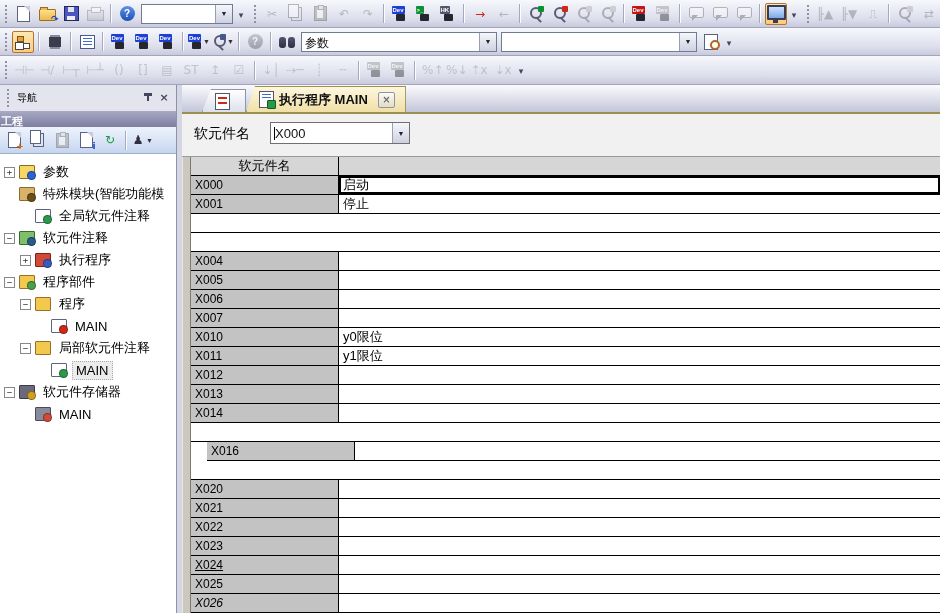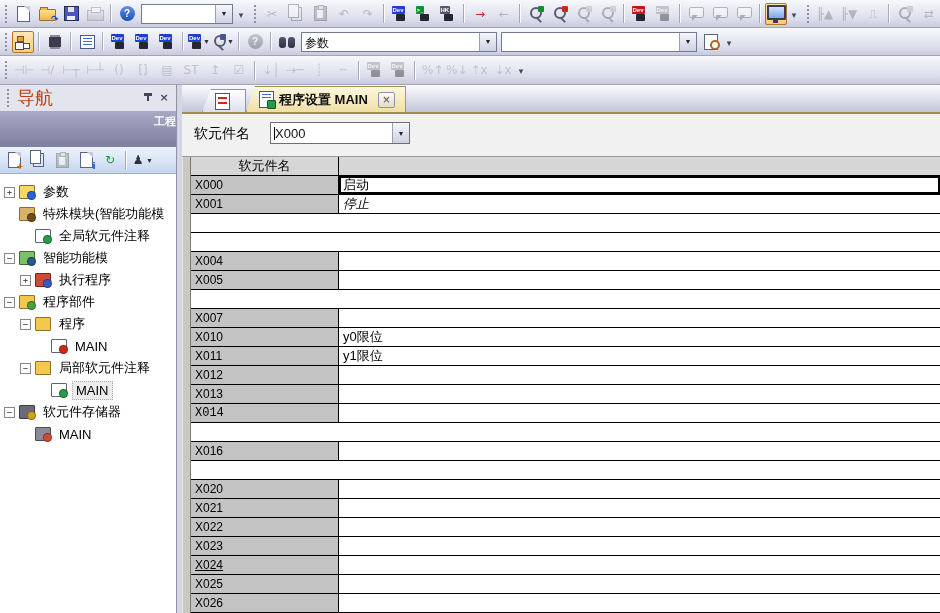--- a/index.html
+++ b/index.html
@@ -81,26 +81,26 @@
   .dd{font-size:7px;color:#333;margin-left:1px;}
   
   .combo{height:20px;background:#fff;border:1px solid #6f7c94;display:flex;align-items:stretch;margin:0 2px;box-sizing:border-box;}
   .combo .val{flex:1;font-size:12px;padding:2px 3px;white-space:nowrap;overflow:hidden;}
   .combo .btn{width:16px;background:linear-gradient(#f6f7fb,#cdd1e0);border-left:1px solid #9aa0b4;
        font-size:7px;color:#223;display:flex;align-items:center;justify-content:center;cursor:pointer;}
   
   #nav{position:absolute;top:85px;left:0;width:177px;bottom:0;background:#fff;
        border-right:1px solid #8f91a8;box-sizing:border-box;display:flex;flex-direction:column;}
   .nav-head{height:26px;background:#e3e4ee;display:flex;align-items:center;padding:0 4px;flex:none;}
-  .nav-title{flex:1;font-size:18px;color:#c2410c;margin-left:4px;}
+  .nav-title{flex:1;font-size:10px;color:#000000;margin-left:4px;}
   .nav-btn{width:16px;height:14px;text-align:center;font:bold 11px/14px "DejaVu Sans",sans-serif;color:#44465e;cursor:pointer;}
   .pinshape{display:inline-block;width:2px;height:8px;background:#44465e;position:relative;}
   .pinshape::before{content:"";position:absolute;top:0;left:-3px;width:8px;height:3px;background:#44465e;}
-  .nav-sec{height:36px;background:linear-gradient(#a8a9c4,#7e7fa0);color:#fff;
-       font:bold 11px/20px "Liberation Sans",sans-serif;padding-left:1px;flex:none;text-align:right;}
+  .nav-sec{height:16px;background:linear-gradient(#a8a9c4,#7e7fa0);color:#fff;
+       font:bold 11px/20px "Liberation Sans",sans-serif;padding-left:1px;flex:none;}
   .nav-tb{height:26px;background:linear-gradient(#eef4fd,#c6d5ef);border-bottom:1px solid #9fb0cc;
        display:flex;align-items:center;padding:0 2px;flex:none;}
   .tree{flex:1;background:#fff;position:relative;padding-top:7px;overflow:hidden;}
   .trow{height:22px;display:flex;align-items:center;white-space:nowrap;cursor:pointer;}
   .exp{width:11px;height:11px;border:1px solid #888;background:#fff;box-sizing:border-box;
        font:9px/9px "DejaVu Sans Mono",monospace;text-align:center;color:#333;margin-right:4px;flex:none;}
   .ti{width:16px;height:14px;border:1px solid #8a7c46;box-sizing:border-box;position:relative;
       margin-right:5px;flex:none;border-radius:1px;}
   .ti::after{content:"";position:absolute;right:-2px;bottom:-2px;width:7px;height:7px;border-radius:50%;
       background:var(--d,transparent);border:1px solid rgba(0,0,0,.35);}
@@ -473,21 +473,21 @@
           <span class="tlabel">特殊模块(智能功能模</span>
         </div>
         <div class="trow" style="padding-left: 20px;">
           <span style="width: 15px; flex: 0 0 auto;"></span>
           <span class="ti" style="background: rgb(255, 255, 255); border-color: rgb(90, 99, 128); --d: #2a9a4a;"></span>
           <span class="tlabel">全局软元件注释</span>
         </div>
         <div class="trow" style="padding-left: 4px;">
           <span class="exp">−</span>
           <span class="ti" style="background: rgb(126, 192, 106); border-color: rgb(58, 106, 42); --d: #2a5a8a;"></span>
-          <span class="tlabel">智能功能模</span>
+          <span class="tlabel">软元件注释</span>
         </div>
         <div class="trow" style="padding-left: 20px;">
           <span class="exp">+</span>
           <span class="ti" style="background: rgb(208, 74, 58); border-color: rgb(122, 36, 24); --d: #3a5ac0;"></span>
           <span class="tlabel">执行程序</span>
         </div>
         <div class="trow" style="padding-left: 4px;">
           <span class="exp">−</span>
           <span class="ti" style="background: rgb(242, 201, 76); border-color: rgb(150, 112, 42); --d: #48a048;"></span>
           <span class="tlabel">程序部件</span>
@@ -527,21 +527,21 @@
 
   <div id="split"></div>
 
   <div id="doc">
     <div class="tabstrip">
       <div class="tab inactive">
         <span class="tab-ico prg"></span>
       </div>
       <div class="tab active">
         <span class="tab-ico cmt"></span>
-        <span>程序设置 MAIN</span>
+        <span>执行程序 MAIN</span>
         <span class="tab-close">×</span>
       </div>
     </div>
 
     <div class="cbar">
       <span class="cbar-label">软元件名</span>
       <div class="combo cbar-combo">
         <span class="val">
             <i class="caret"></i>
             <span>X000</span>
@@ -558,21 +558,21 @@
       </div>
       <div id="gridrows">
           <div class="grow">
             <span class="gmargin" style="display: block;"></span>
             <span class="gdev" style="display: block;">X000</span>
             <span class="gcom sel" style="display: block;">启动</span>
           </div>
           <div class="grow">
             <span class="gmargin" style="display: block;"></span>
             <span class="gdev" style="display: block;">X001</span>
-            <span class="gcom" style="display: block; font-style: italic;">停止</span>
+            <span class="gcom" style="display: block;">停止</span>
           </div>
           <div class="grow">
             <span class="gmargin" style="display: block;"></span>
             <span class="gcom" style="display: block;"></span>
           </div>
           <div class="grow">
             <span class="gmargin" style="display: block;"></span>
             <span class="gcom" style="display: block;"></span>
           </div>
           <div class="grow">
@@ -580,20 +580,21 @@
             <span class="gdev" style="display: block;">X004</span>
             <span class="gcom" style="display: block;"></span>
           </div>
           <div class="grow">
             <span class="gmargin" style="display: block;"></span>
             <span class="gdev" style="display: block;">X005</span>
             <span class="gcom" style="display: block;"></span>
           </div>
           <div class="grow">
             <span class="gmargin" style="display: block;"></span>
+            <span class="gdev" style="display: block;">X006</span>
             <span class="gcom" style="display: block;"></span>
           </div>
           <div class="grow">
             <span class="gmargin" style="display: block;"></span>
             <span class="gdev" style="display: block;">X007</span>
             <span class="gcom" style="display: block;"></span>
           </div>
           <div class="grow">
             <span class="gmargin" style="display: block;"></span>
             <span class="gdev" style="display: block;">X010</span>
@@ -609,30 +610,30 @@
             <span class="gdev" style="display: block;">X012</span>
             <span class="gcom" style="display: block;"></span>
           </div>
           <div class="grow">
             <span class="gmargin" style="display: block;"></span>
             <span class="gdev" style="display: block;">X013</span>
             <span class="gcom" style="display: block;"></span>
           </div>
           <div class="grow">
             <span class="gmargin" style="display: block;"></span>
-            <span class="gdev" style="display: block; font-family: Liberation Mono, monospace;">X014</span>
-            <span class="gcom" style="display: block;"></span>
-          </div>
-          <div class="grow">
-            <span class="gmargin" style="display: block;"></span>
-            <span class="gcom" style="display: block;"></span>
-          </div>
-          <div class="grow">
-            <span class="gmargin" style="display: block;"></span>
-            <span class="gdev" style="display: block;">X016</span>
+            <span class="gdev" style="display: block;">X014</span>
+            <span class="gcom" style="display: block;"></span>
+          </div>
+          <div class="grow">
+            <span class="gmargin" style="display: block;"></span>
+            <span class="gcom" style="display: block;"></span>
+          </div>
+          <div class="grow">
+            <span class="gmargin" style="display: block;"></span>
+            <span class="gdev" style="display: block; margin-left: 16px;">X016</span>
             <span class="gcom" style="display: block;"></span>
           </div>
           <div class="grow">
             <span class="gmargin" style="display: block;"></span>
             <span class="gcom" style="display: block;"></span>
           </div>
           <div class="grow">
             <span class="gmargin" style="display: block;"></span>
             <span class="gdev" style="display: block;">X020</span>
             <span class="gcom" style="display: block;"></span>
@@ -657,19 +658,19 @@
             <span class="gdev" style="display: block; text-decoration: underline;">X024</span>
             <span class="gcom" style="display: block;"></span>
           </div>
           <div class="grow">
             <span class="gmargin" style="display: block;"></span>
             <span class="gdev" style="display: block;">X025</span>
             <span class="gcom" style="display: block;"></span>
           </div>
           <div class="grow">
             <span class="gmargin" style="display: block;"></span>
-            <span class="gdev" style="display: block;">X026</span>
+            <span class="gdev" style="display: block; font-style: italic;">X026</span>
             <span class="gcom" style="display: block;"></span>
           </div>
         </div>
     </div>
   </div>
 </div>
 
 </body></html>

